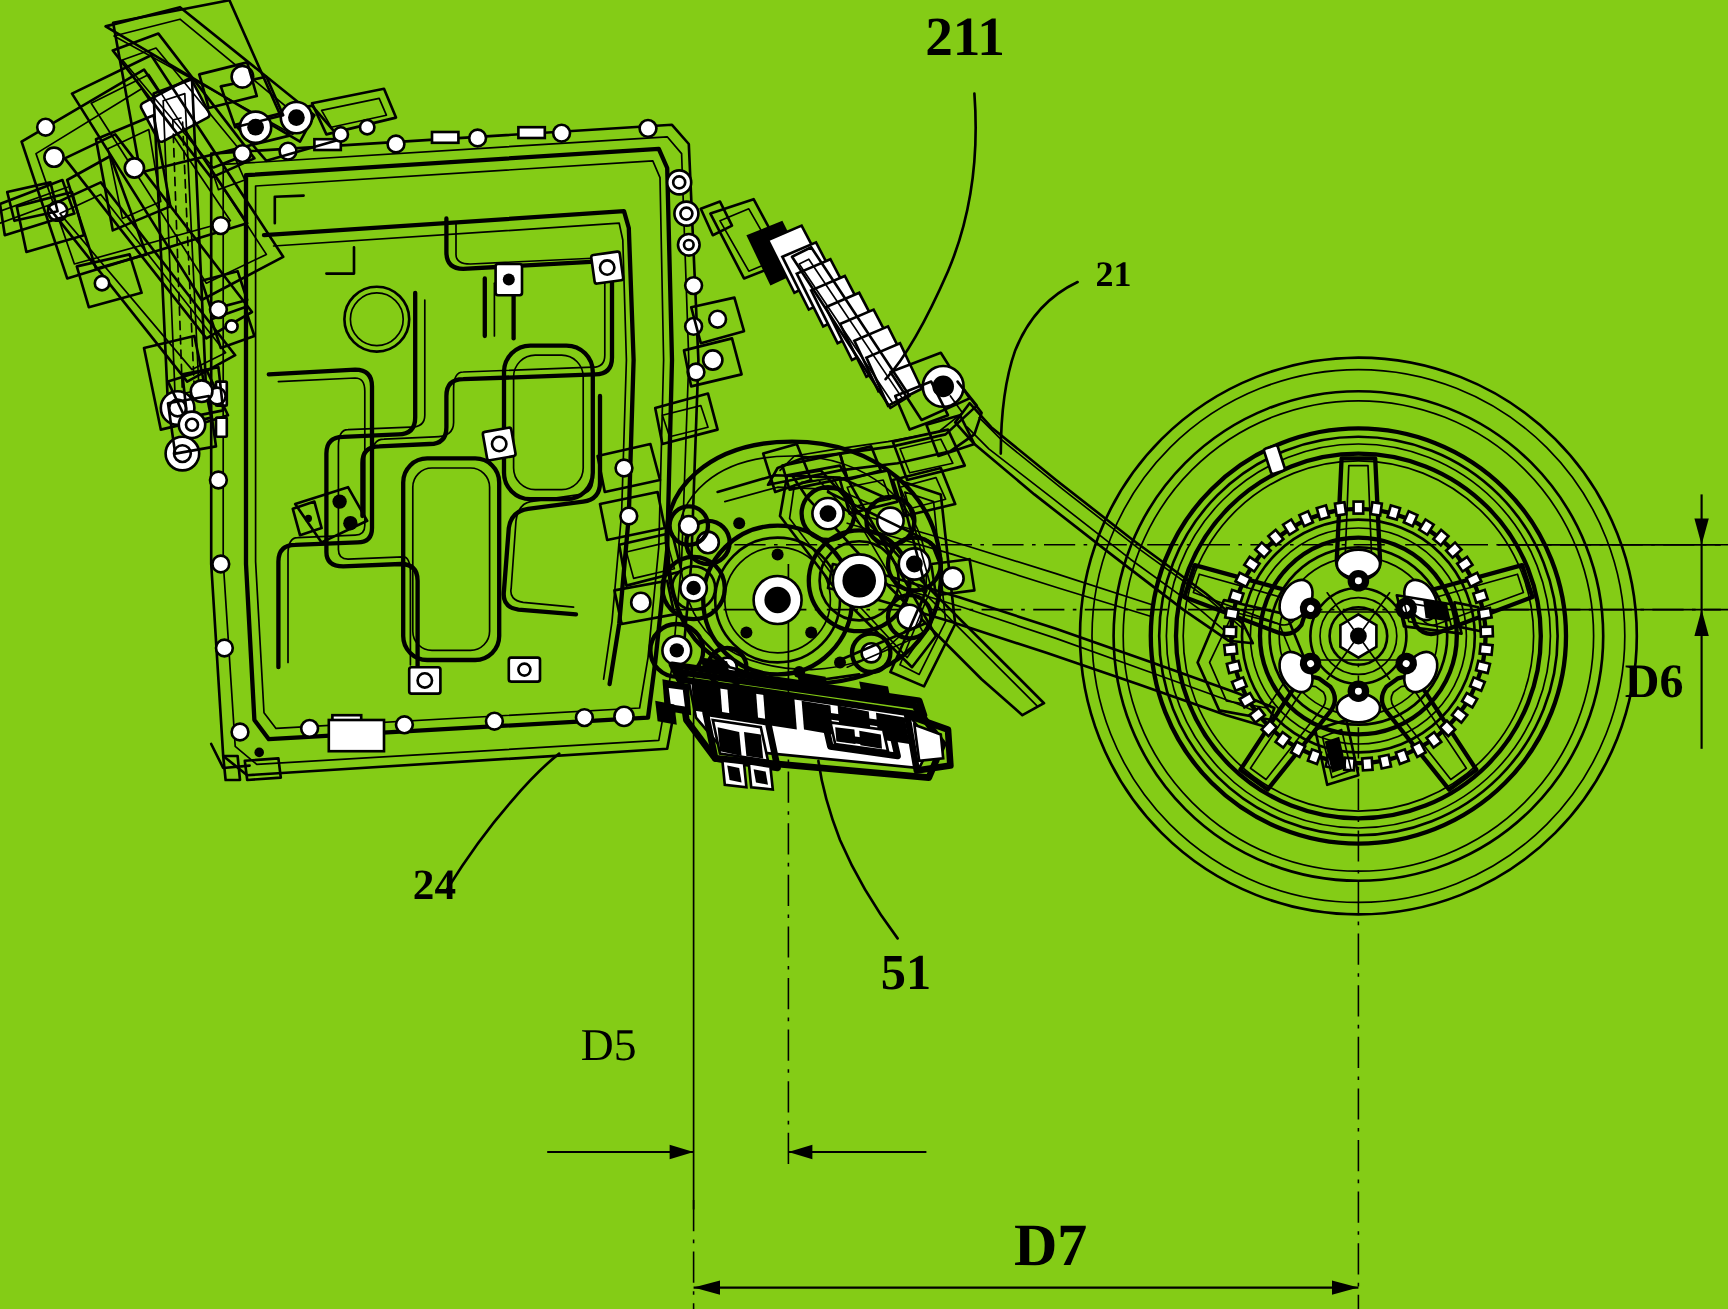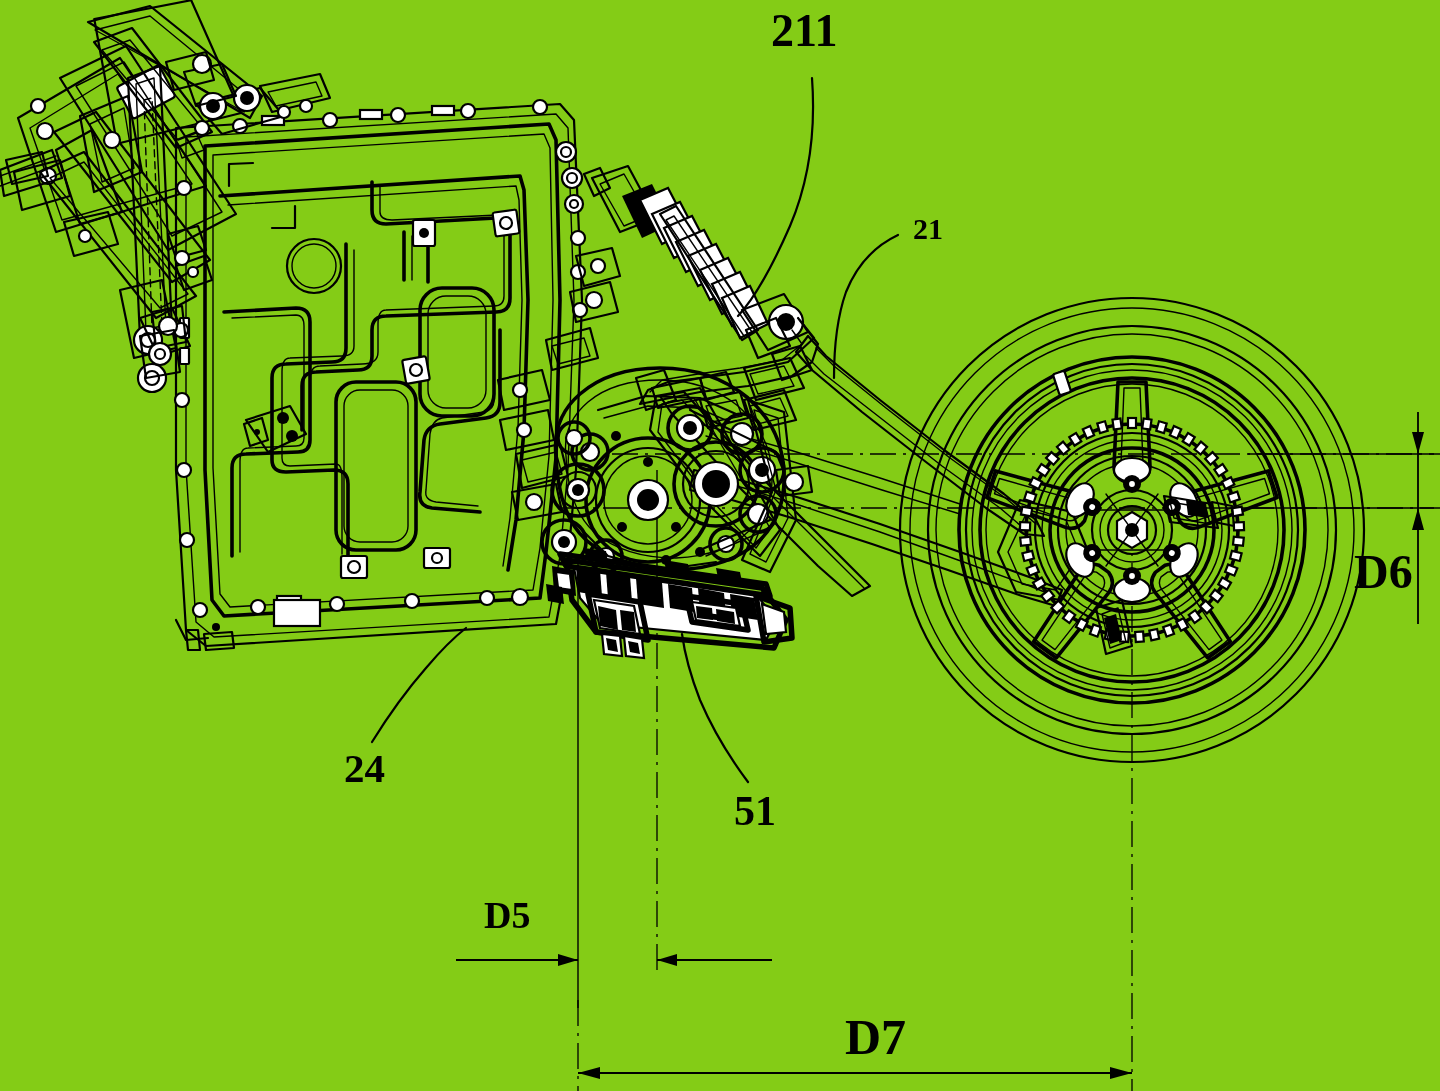--- a/index.html
+++ b/index.html
@@ -27,24 +27,24 @@
     position: absolute;
     font-family: "Liberation Serif", serif;
     font-weight: 700;
     color: #000000;
     line-height: 1;
     white-space: nowrap;
     user-select: none;
   }
   .ref-211 { left: 771px; top: 8px;  font-size: 46px; }
   .ref-21  { left: 913px; top: 214px; font-size: 30px; }
-  .ref-24  { left: 344px; top: 748px; font-size: 41px; }
+  .ref-24  { left: 344px; top: 719px; font-size: 36px; }
   .ref-51  { left: 734px; top: 790px; font-size: 42px; }
-  .dim-d5  { left: 484px; top: 896px; font-size: 38px; font-weight: 700; }
-  .dim-d6  { left: 1354px; top: 548px; font-size: 48px; font-weight: 700; text-align: center; }
+  .dim-d5  { left: 484px; top: 852px; font-size: 38px; font-weight: 400; }
+  .dim-d6  { left: 1354px; top: 548px; font-size: 40px; font-weight: 700; text-align: center; }
   .dim-d7  { left: 845px; top: 1012px; font-size: 50px; font-weight: 700; }
 </style>
 </head>
 <body>
 
 <div id="stage">
 
   <svg id="drawing" viewBox="0 0 1440 1091" xmlns="http://www.w3.org/2000/svg">
     <defs>
       <style>

